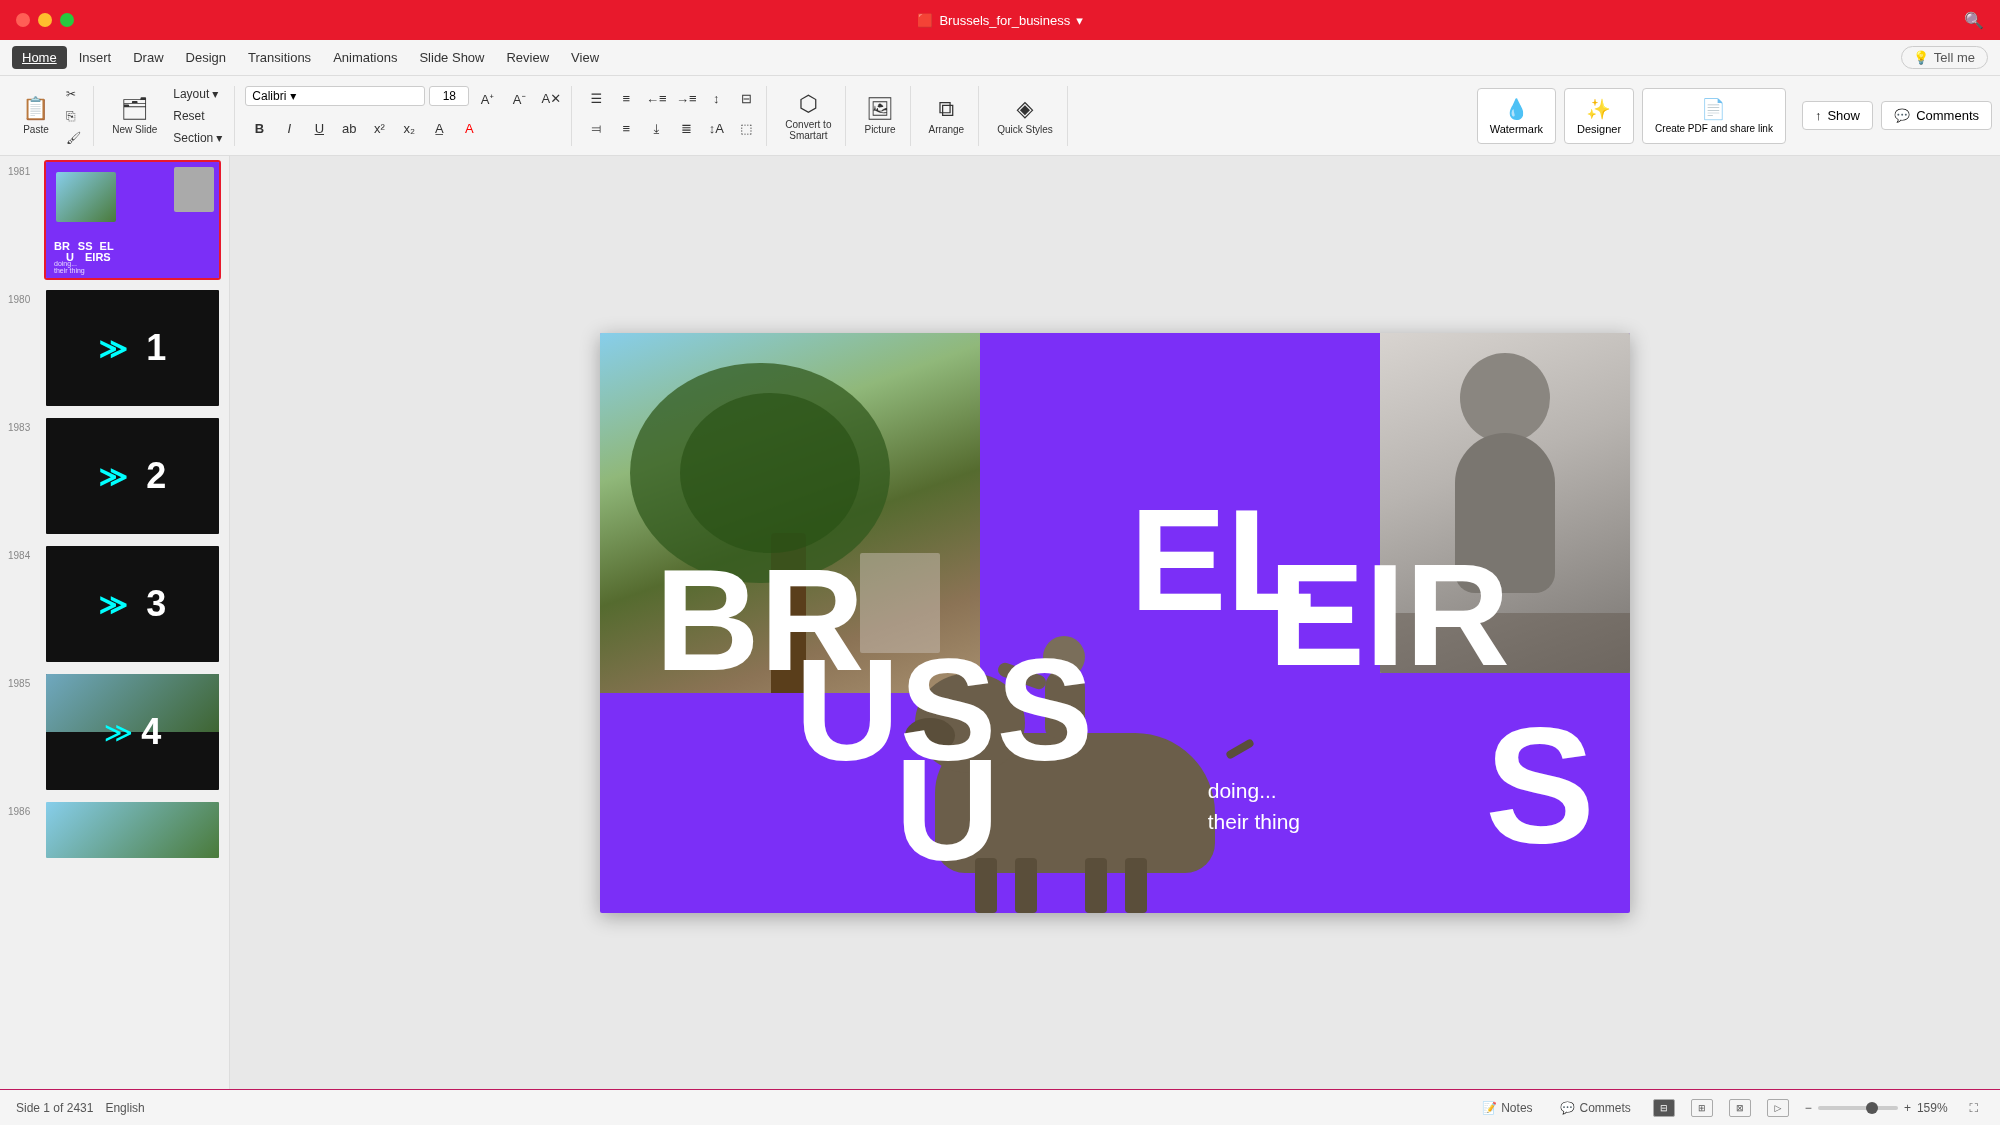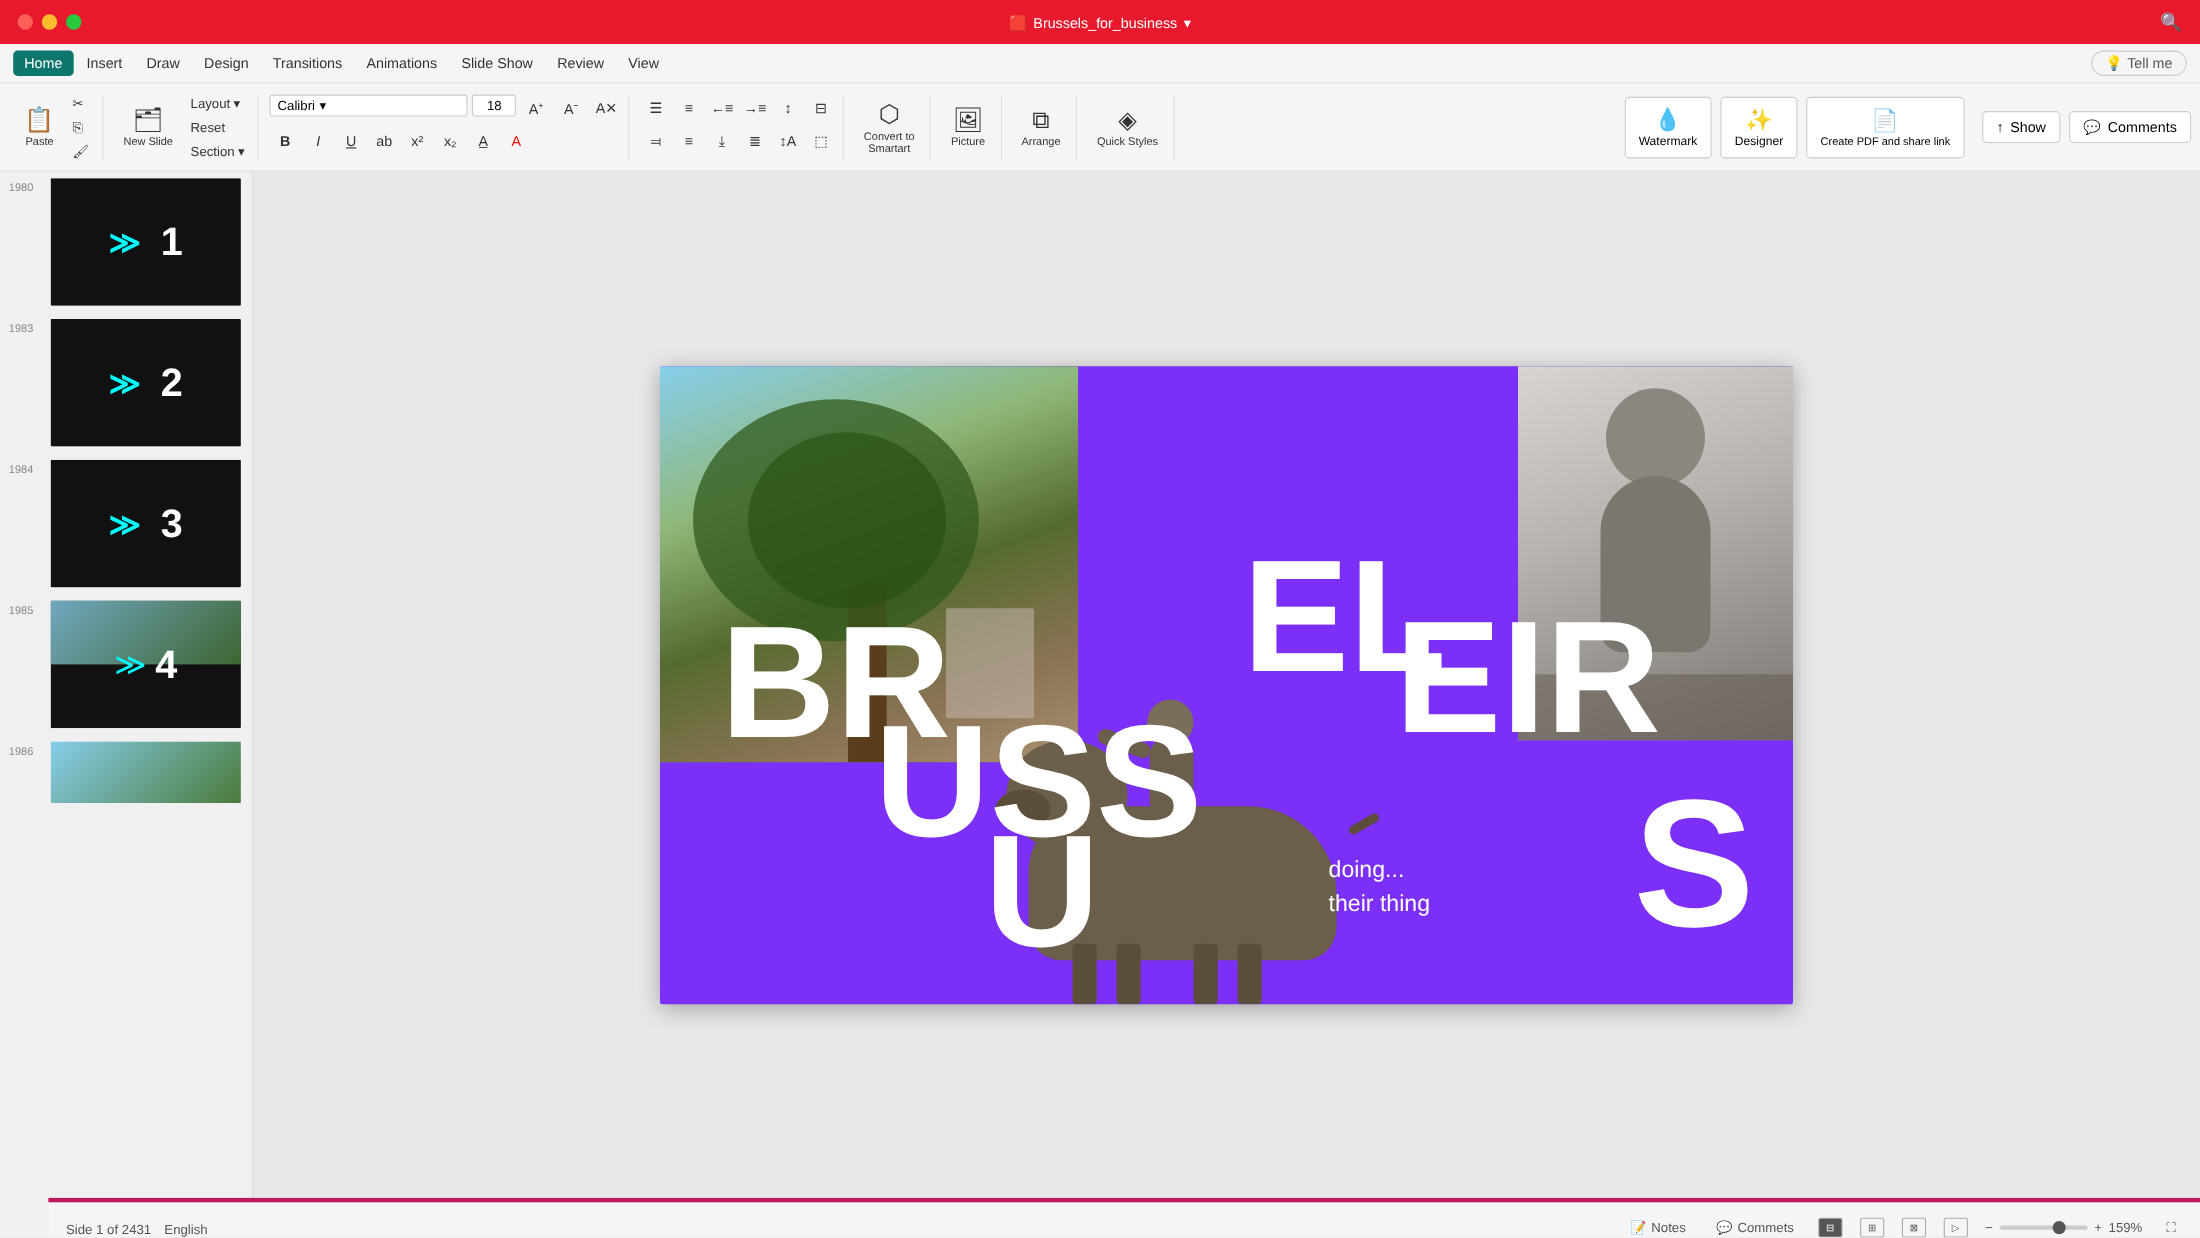--- a/index.html
+++ b/index.html
@@ -51,21 +51,21 @@
       padding: 0 12px;
       gap: 2px;
     }
     .menu-item {
       padding: 4px 10px;
       font-size: 13px;
       cursor: pointer;
       border-radius: 4px;
       color: #333;
     }
-    .menu-item.active { background: #0f766e; color: white; }
+    .menu-item.active { background: #404040; color: white; text-decoration: underline; }
     .menu-right {
       margin-left: auto;
       display: flex;
       align-items: center;
       gap: 16px;
     }
     .tell-me {
       display: flex;
       align-items: center;
       gap: 4px;
@@ -232,27 +232,26 @@
       height: 340px;
       background: linear-gradient(135deg, #c8c8c8 0%, #a0a0a0 50%, #888 100%);
       z-index: 1;
       overflow: hidden;
     }
 
     
     .status-bar {
       height: 36px;
       background: #f5f5f5;
-      border-top: 4px solid #be185d;
-      display: flex;
-      align-items: flex-end;
+      border-top: 1px solid #be185d;
+      display: flex;
+      align-items: center;
       padding: 0 16px;
       font-size: 12px;
       color: #555;
-      margin-left: 44px;
     }
     .status-left { display: flex; gap: 12px; align-items: center; }
     .status-right { margin-left: auto; display: flex; gap: 16px; align-items: center; }
     .status-btn {
       display: flex;
       align-items: center;
       gap: 4px;
       cursor: pointer;
       padding: 2px 6px;
       border-radius: 3px;
@@ -526,20 +525,38 @@
           <span>Comments</span>
         </div>
       </div>
     </div>
   </div>
 
   <div class="content-area">
 
     <div class="slide-panel">
 
+      <div class="slide-thumb active">
+        <div class="slide-num">1981</div>
+        <div class="slide-img">
+          <div class="slide-content-thumb thumb-1">
+            <div style="position:relative;width:100%;height:100%;background:#7B2FF7;">
+              <div style="position:absolute;top:10px;left:10px;width:60px;height:50px;background:linear-gradient(135deg,#87CEEB,#4a7a3a);border-radius:2px;"></div>
+              <div style="position:absolute;top:5px;right:5px;width:40px;height:45px;background:#aaa;border-radius:2px;"></div>
+              <div style="position:absolute;bottom:15px;left:8px;right:8px;font-size:11px;font-weight:900;color:white;line-height:1;">
+                <span>BR</span><span style="opacity:0">U</span><span>SS</span>
+                <span style="margin-left:4px;">EL</span><br>
+                <span style="margin-left:12px;">U</span>
+                <span style="margin-left:8px;">EIR</span><span>S</span>
+              </div>
+              <div style="position:absolute;bottom:4px;left:8px;font-size:7px;color:white;opacity:0.8;">doing...<br>their thing</div>
+            </div>
+          </div>
+        </div>
+      </div>
 
       <div class="slide-thumb">
         <div class="slide-num">1980</div>
         <div class="slide-img">
           <div class="thumb-dark" style="height:100%;width:100%;display:flex;align-items:center;justify-content:center;background:#111;">
             <span style="color:#0ff;font-size:28px;">≫</span>
             <span style="color:white;font-size:36px;font-weight:900;margin-left:8px;">1</span>
           </div>
         </div>
       </div>

